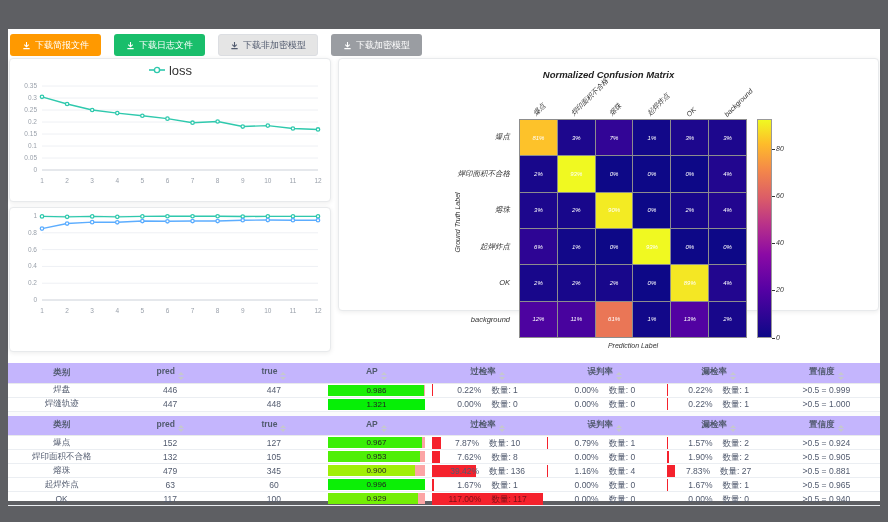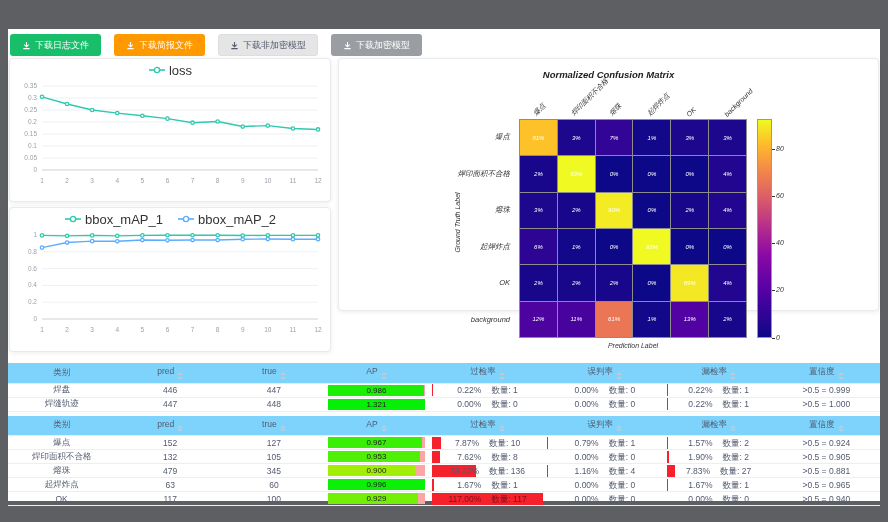--- a/index.html
+++ b/index.html
@@ -50,21 +50,21 @@
   #cm-xlabel { position:absolute; left:180px; top:283px; width:228px; text-align:center;
     font-size:7px; color:#333; }
   #colorbar { position:absolute; left:418px; top:60px; width:15px; height:219px; border:1px solid #999;
     background:linear-gradient(to top,#0d0887 0%,#5601a4 22%,#8b0aa5 38%,#b93289 52%,#db5c68 64%,#f48849 77%,#febc2a 89%,#f0f921 100%); }
   .cb-tick { position:absolute; left:437px; font-size:7px; color:#333; }
   .cb-tick i { position:absolute; left:-4px; top:4px; width:3px; height:1px; background:#333; }
 
   
   #tables { position:absolute; left:0; top:334px; width:872px; }
   table.tbl { width:100%; border-collapse:collapse; table-layout:fixed; font-size:8.5px; color:#515a6e; }
-  table.tbl th { height:20px; background:#7dd3fc; font-weight:normal; border-bottom:1px solid #e8eaec;
+  table.tbl th { height:20px; background:#c4b5fd; font-weight:bold; border-bottom:1px solid #e8eaec;
     text-align:center; white-space:nowrap; }
   table.tbl td { border-bottom:1px solid #ebeef2; text-align:center; padding:0 2px; white-space:nowrap; }
   #table-0 td { height:14px; }
   #table-1 td { height:13px; }
   .tbl-gap { height:4px; background:#fafbfc; }
 
   .sorter { display:inline-flex; flex-direction:column; margin-left:3px; vertical-align:-1px; cursor:pointer; }
   .sorter i { width:0; height:0; border-left:3px solid transparent; border-right:3px solid transparent; }
   .sorter .cu { border-bottom:3.5px solid #c5c8ce; margin-bottom:1.5px; }
   .sorter .cd { border-top:3.5px solid #c5c8ce; }
@@ -79,31 +79,31 @@
   .rate-wrap .rc { margin-left:10px; }
   .rate-wrap.hot span { color:#7d1016; }
 </style>
 </head>
 <body>
 
 <div id="app">
   <div class="content">
 
     <div class="toolbar">
+      <button class="btn orange">
+        <svg width="9" height="9" viewBox="0 0 10 10">
+            <path d="M5 1v5M2.5 4L5 6.5 7.5 4M1.5 8.5h7" stroke="currentColor" stroke-width="1.2" fill="none"></path>
+          </svg>
+        <span>下载简报文件</span>
+      </button>
       <button class="btn green">
         <svg width="9" height="9" viewBox="0 0 10 10">
             <path d="M5 1v5M2.5 4L5 6.5 7.5 4M1.5 8.5h7" stroke="currentColor" stroke-width="1.2" fill="none"></path>
           </svg>
         <span>下载日志文件</span>
-      </button>
-      <button class="btn orange">
-        <svg width="9" height="9" viewBox="0 0 10 10">
-            <path d="M5 1v5M2.5 4L5 6.5 7.5 4M1.5 8.5h7" stroke="currentColor" stroke-width="1.2" fill="none"></path>
-          </svg>
-        <span>下载简报文件</span>
       </button>
       <button class="btn white">
         <svg width="9" height="9" viewBox="0 0 10 10">
             <path d="M5 1v5M2.5 4L5 6.5 7.5 4M1.5 8.5h7" stroke="currentColor" stroke-width="1.2" fill="none"></path>
           </svg>
         <span>下载非加密模型</span>
       </button>
       <button class="btn gray">
         <svg width="9" height="9" viewBox="0 0 10 10">
             <path d="M5 1v5M2.5 4L5 6.5 7.5 4M1.5 8.5h7" stroke="currentColor" stroke-width="1.2" fill="none"></path>
@@ -161,36 +161,20 @@
           <circle cx="182.54545454545453" cy="44.71999999999999" r="1.7" fill="#fff" stroke="#2fc9ad" stroke-width="1.3"></circle>
           <circle cx="207.63636363636363" cy="43.519999999999996" r="1.7" fill="#fff" stroke="#2fc9ad" stroke-width="1.3"></circle>
           <circle cx="232.72727272727272" cy="48.56" r="1.7" fill="#fff" stroke="#2fc9ad" stroke-width="1.3"></circle>
           <circle cx="257.8181818181818" cy="47.6" r="1.7" fill="#fff" stroke="#2fc9ad" stroke-width="1.3"></circle>
           <circle cx="282.9090909090909" cy="50.480000000000004" r="1.7" fill="#fff" stroke="#2fc9ad" stroke-width="1.3"></circle>
           <circle cx="308" cy="51.43999999999999" r="1.7" fill="#fff" stroke="#2fc9ad" stroke-width="1.3"></circle>
         </svg>
     </div>
 
     <div class="card" id="card-map">
-      <div class="legend" id="legend-1">
-          <span class="legend-item">
-            <svg width="18" height="8">
-              <line x1="1" y1="4" x2="17" y2="4" stroke="#2fc9ad" stroke-width="1.6"></line>
-              <circle cx="9" cy="4" r="2.6" fill="#fff" stroke="#2fc9ad" stroke-width="1.4"></circle>
-            </svg>
-            <span>bbox_mAP_1</span>
-          </span>
-          <span class="legend-item">
-            <svg width="18" height="8">
-              <line x1="1" y1="4" x2="17" y2="4" stroke="#5cadff" stroke-width="1.6"></line>
-              <circle cx="9" cy="4" r="2.6" fill="#fff" stroke="#5cadff" stroke-width="1.4"></circle>
-            </svg>
-            <span>bbox_mAP_2</span>
-          </span>
-        </div>
       <svg class="chart-svg" id="chart-1" width="320" height="120">
           <line x1="32" y1="92" x2="308" y2="92" stroke="#ccd1d9" stroke-width="1"></line>
           <text x="27" y="94" text-anchor="end" class="tick">0</text>
           <line x1="32" y1="75.2" x2="308" y2="75.2" stroke="#eef0f4" stroke-width="1"></line>
           <text x="27" y="77.2" text-anchor="end" class="tick">0.2</text>
           <line x1="32" y1="58.4" x2="308" y2="58.4" stroke="#eef0f4" stroke-width="1"></line>
           <text x="27" y="60.4" text-anchor="end" class="tick">0.4</text>
           <line x1="32" y1="41.6" x2="308" y2="41.6" stroke="#eef0f4" stroke-width="1"></line>
           <text x="27" y="43.6" text-anchor="end" class="tick">0.6</text>
           <line x1="32" y1="24.799999999999997" x2="308" y2="24.799999999999997" stroke="#eef0f4" stroke-width="1"></line>

